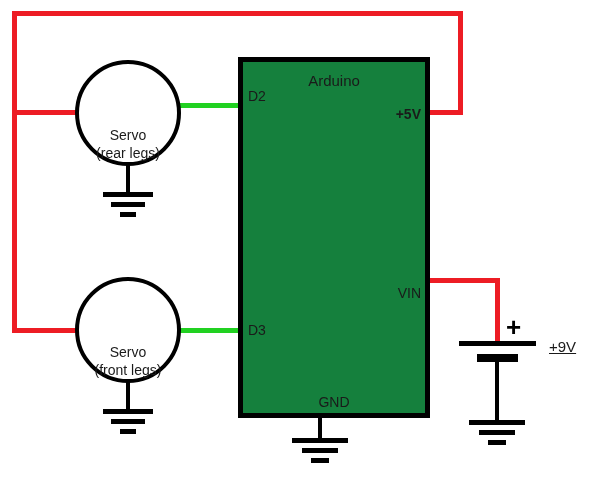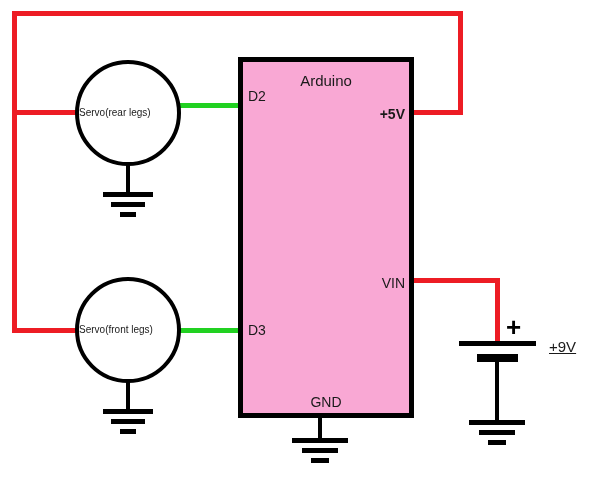--- a/index.html
+++ b/index.html
@@ -10,35 +10,35 @@
   }
   html,body{margin:0;padding:0;background:#fff;}
   .canvas{
     position:relative;width:607px;height:481px;background:#ffffff;overflow:hidden;
     font-family:"Liberation Sans",sans-serif;color:var(--text);
   }
   .wire{position:absolute;}
   .wire.power{background:var(--wire-power);}
   .wire.signal{background:var(--wire-signal);}
   .arduino{
-    position:absolute;left:238px;top:57px;width:176px;height:361px;
-    border:5px solid var(--component);background:#f9a8d4;box-sizing:border-box;
+    position:absolute;left:238px;top:57px;width:192px;height:361px;
+    border:5px solid var(--component);background:#15803d;box-sizing:border-box;
   }
   .arduino .title{position:absolute;left:0;top:10px;width:100%;text-align:center;font-size:15px;}
   .pin{position:absolute;font-size:14px;white-space:nowrap;}
   .pin.d2{left:5px;top:26px;}
   .pin.d3{left:5px;top:260px;}
   .pin.v5{right:4px;top:44px;font-weight:bold;}
-  .pin.vin{right:4px;top:213px;}
+  .pin.vin{right:4px;top:223px;}
   .pin.gnd{left:0;width:100%;text-align:center;top:332px;}
   .servo{
     position:absolute;left:75px;width:106px;height:106px;border:4px solid var(--component);
     border-radius:50%;background:#fff;box-sizing:border-box;
-    display:flex;flex-direction:row;align-items:center;justify-content:flex-start;
-    font-size:10px;line-height:1.25;text-align:center;
+    display:flex;flex-direction:column;align-items:center;justify-content:flex-end;
+    font-size:14px;line-height:1.25;text-align:center;
   }
   .servo.front{top:60px;}
   .servo.rear{top:277px;}
   .blk{position:absolute;background:var(--component);}
   .plus-sign{position:absolute;left:506px;top:312px;font-size:26px;font-weight:bold;color:var(--component);}
   .batt-label{position:absolute;left:549px;top:338px;font-size:15px;text-decoration:underline;}
 </style>
 </head>
 <body>
 

